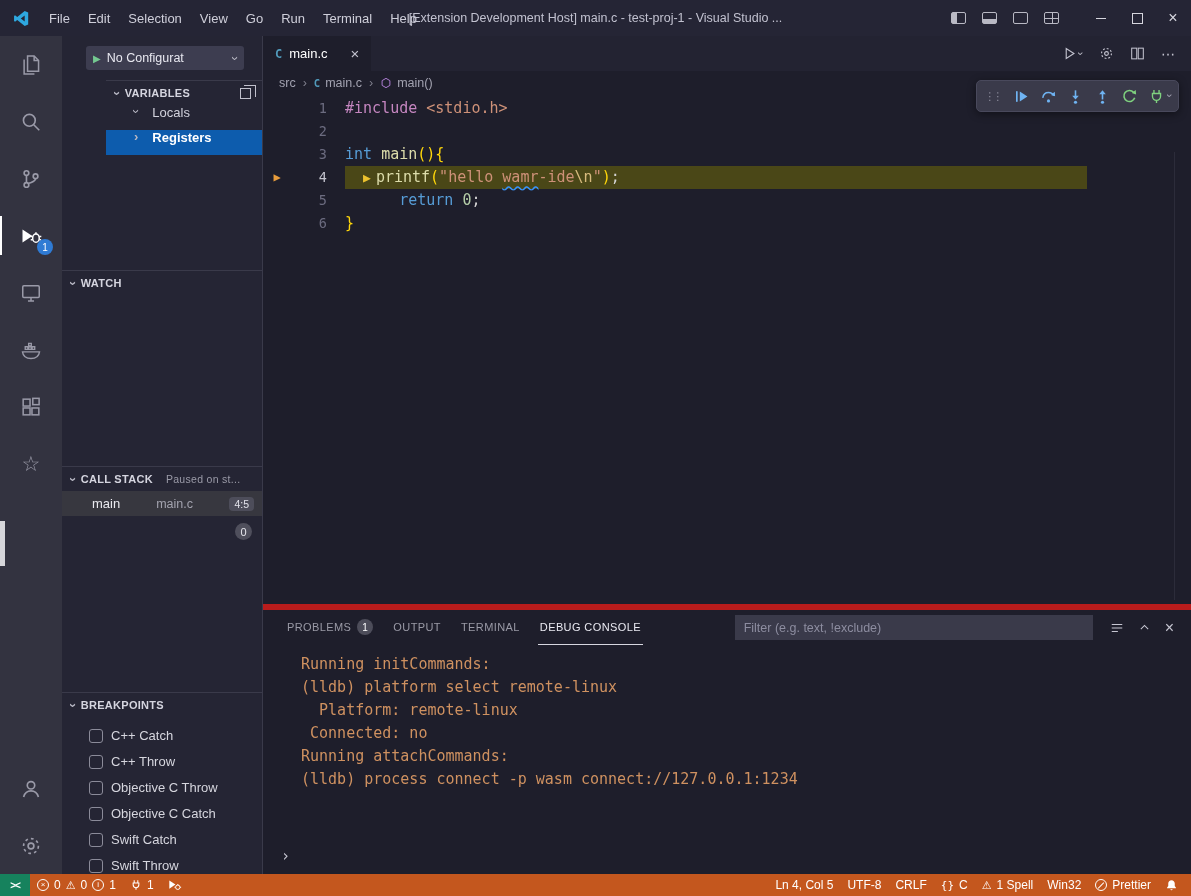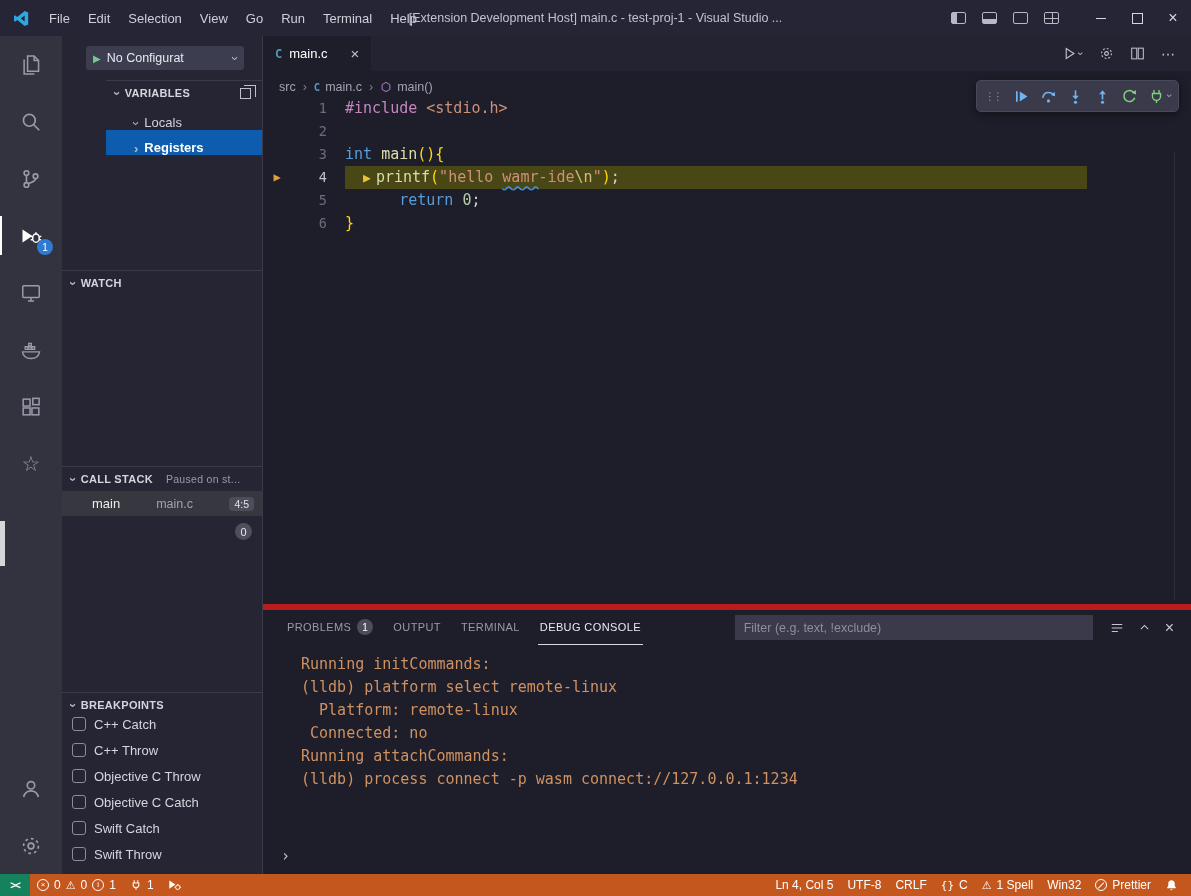--- a/index.html
+++ b/index.html
@@ -43,44 +43,44 @@
   .play{color:#74c991;font-size:10px;}
   .config-label{flex:1;white-space:nowrap;overflow:hidden;text-align:left;}
   .chev{display:inline-block;transform:rotate(90deg);font-size:13px;color:#b8b8c4;line-height:1;}
   .chev.r{transform:none;}
   .section{border-top:1px solid #3a3a4a;flex:none;}
   .sec-head{height:24px;display:flex;align-items:center;gap:5px;padding:0 9px;font-size:11px;font-weight:bold;letter-spacing:.3px;color:#d5d5df;}
   .sec-variables{height:190px;margin-left:44px;}
   .sec-watch{height:196px;}
   .sec-callstack{height:226px;position:relative;}
   .sec-breakpoints{flex:1;}
-  .tree-row{height:25px;display:flex;align-items:flex-end;gap:6px;padding-left:28px;color:#d2d2dc;}
+  .tree-row{height:25px;display:flex;align-items:flex-start;gap:14px;padding-left:28px;color:#d2d2dc;}
   .tree-row.selected{background:#0d5cad;color:#fff;font-weight:bold;}
   .ic-dup{width:11px;height:11px;border:1px solid #c0c0cc;position:relative;margin-left:auto;margin-right:2px;}
   .ic-dup::after{content:"";position:absolute;left:3px;top:-4px;width:11px;height:11px;border-top:1px solid #c0c0cc;border-right:1px solid #c0c0cc;}
   .cs-hint{margin-left:8px;font-weight:normal;font-size:10.5px;color:#9b9ba8;white-space:nowrap;}
   .frame-row{height:25px;display:flex;align-items:center;background:#37373f;padding:0 8px 0 30px;}
   .frame-name{color:#e8e8ee;}
   .frame-file{color:#a2a2ae;margin-left:36px;font-size:12.5px;}
   .frame-pos{margin-left:auto;background:#4d4d5a;border-radius:4px;font-size:10.5px;padding:1px 5px;color:#e2e2ea;}
   .zero-badge{position:absolute;right:10px;top:56px;width:17px;height:17px;border-radius:50%;background:#4f4f5c;color:#e6e6ec;font-size:11px;display:flex;align-items:center;justify-content:center;}
-  .bp-row{height:26px;display:flex;align-items:flex-start;padding-left:10px;gap:8px;color:#d6d6de;}
+  .bp-row{height:26px;display:flex;align-items:flex-end;padding-left:27px;gap:8px;color:#d6d6de;}
   .bp-check{width:14px;height:14px;border:1px solid #8b8b99;border-radius:3px;flex:none;}
 
   
   .editor-col{flex:1;display:flex;flex-direction:column;background:#1e1e2b;border-left:1px solid #3a3a4a;min-width:0;}
   .editor-area{height:568px;display:flex;flex-direction:column;position:relative;flex:none;}
   .tabbar{height:35px;display:flex;align-items:stretch;background:#232332;flex:none;}
   .tab{display:flex;align-items:center;gap:7px;padding:0 12px;background:#1e1e2b;color:#fff;font-size:13px;}
   .c-icon{color:#519aba;font-weight:bold;font-family:"DejaVu Sans Mono",monospace;font-size:12px;}
   .tab-close{margin-left:16px;color:#c3c3cf;font-size:15px;}
   .tab-actions{margin-left:auto;display:flex;align-items:center;padding-right:8px;color:#c3c3cf;}
   .ta{padding:0 8px;display:flex;align-items:center;gap:2px;font-size:14px;}
   .ta .chev{font-size:11px;}
-  .breadcrumbs{height:23px;display:flex;align-items:flex-end;gap:7px;padding-left:16px;font-size:12.5px;color:#a2a2b0;flex:none;}
+  .breadcrumbs{height:23px;display:flex;align-items:center;gap:7px;padding-left:16px;font-size:12.5px;color:#a2a2b0;flex:none;}
   .bc-item{display:flex;align-items:center;gap:5px;}
   .bc-sep{color:#80808e;}
   .bc-c{font-size:10.5px;}
 
   .code{flex:1;position:relative;padding-top:3px;font-family:"DejaVu Sans Mono",monospace;font-size:15px;}
   .code-line{display:flex;height:23px;line-height:23px;}
   .glyph{width:28px;flex:none;text-align:center;color:#e79c3c;font-size:12px;}
   .glyph.stopped::before{content:"▶";}
   .lnum{width:36px;flex:none;text-align:right;color:#6c6c80;font-size:13.5px;}
   .code-line.current .lnum{color:#c2c2cc;}

